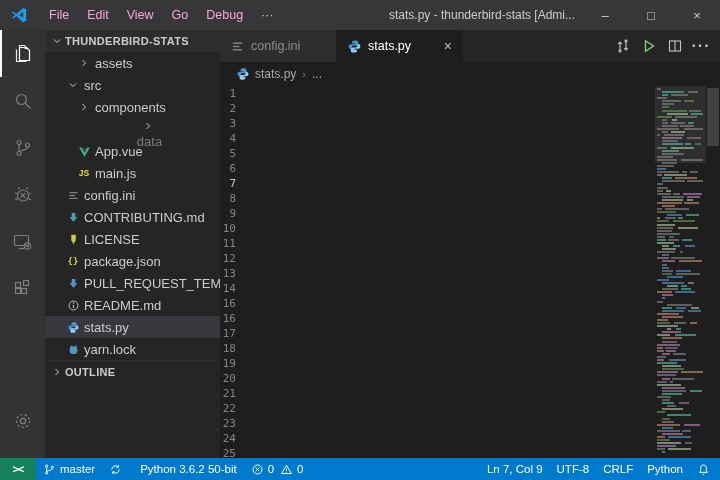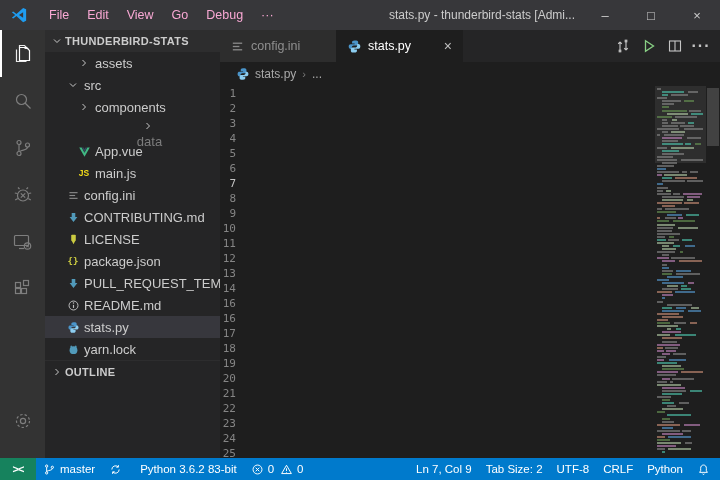--- a/index.html
+++ b/index.html
@@ -607,40 +607,39 @@
       </div>
       <div class="st-item">
         <svg viewBox="0 0 16 16">
             <path d="M3.5 8a4.5 4.5 0 0 1 7.8-3.1"></path>
             <path d="M12.5 8a4.5 4.5 0 0 1-7.8 3.1"></path>
             <path d="M11.5 2.5v2.6H8.9" fill="none"></path>
             <path d="M4.5 13.5v-2.6h2.6" fill="none"></path>
           </svg>
       </div>
       <div class="st-item">
-          <span>Python 3.6.2 83-bit</span>
+          <span>Python 3.6.2 50-bit</span>
         </div>
       <div class="st-item">
         <svg viewBox="0 0 16 16">
             <circle cx="8" cy="8" r="5.5"></circle>
             <line x1="5.8" y1="5.8" x2="10.2" y2="10.2"></line>
             <line x1="10.2" y1="5.8" x2="5.8" y2="10.2"></line>
           </svg>
         <span style="margin-right:6px;">0</span>
         <svg viewBox="0 0 16 16">
             <path d="M8 2.8L14 13H2z"></path>
             <line x1="8" y1="6.5" x2="8" y2="9.8"></line>
             <line x1="8" y1="11" x2="8" y2="11.8"></line>
           </svg>
         <span>0</span>
       </div>
     </div>
     <div class="sb-right">
       <div class="st-item">Ln 7, Col 9</div>
-      <div class="st-item">Tab Size: 2</div>
       <div class="st-item">UTF-8</div>
       <div class="st-item">CRLF</div>
       <div class="st-item">Python</div>
       <div class="st-item" style="padding-right:0;">
         <svg viewBox="0 0 16 16" style="margin-right:0;">
             <path d="M8 2.5c-2.4 0-3.5 1.8-3.5 4v3L3.2 11.5h9.6L11.5 9.5v-3c0-2.2-1.1-4-3.5-4z"></path>
             <path d="M6.8 13.2a1.3 1.3 0 0 0 2.4 0"></path>
           </svg>
       </div>
     </div>

